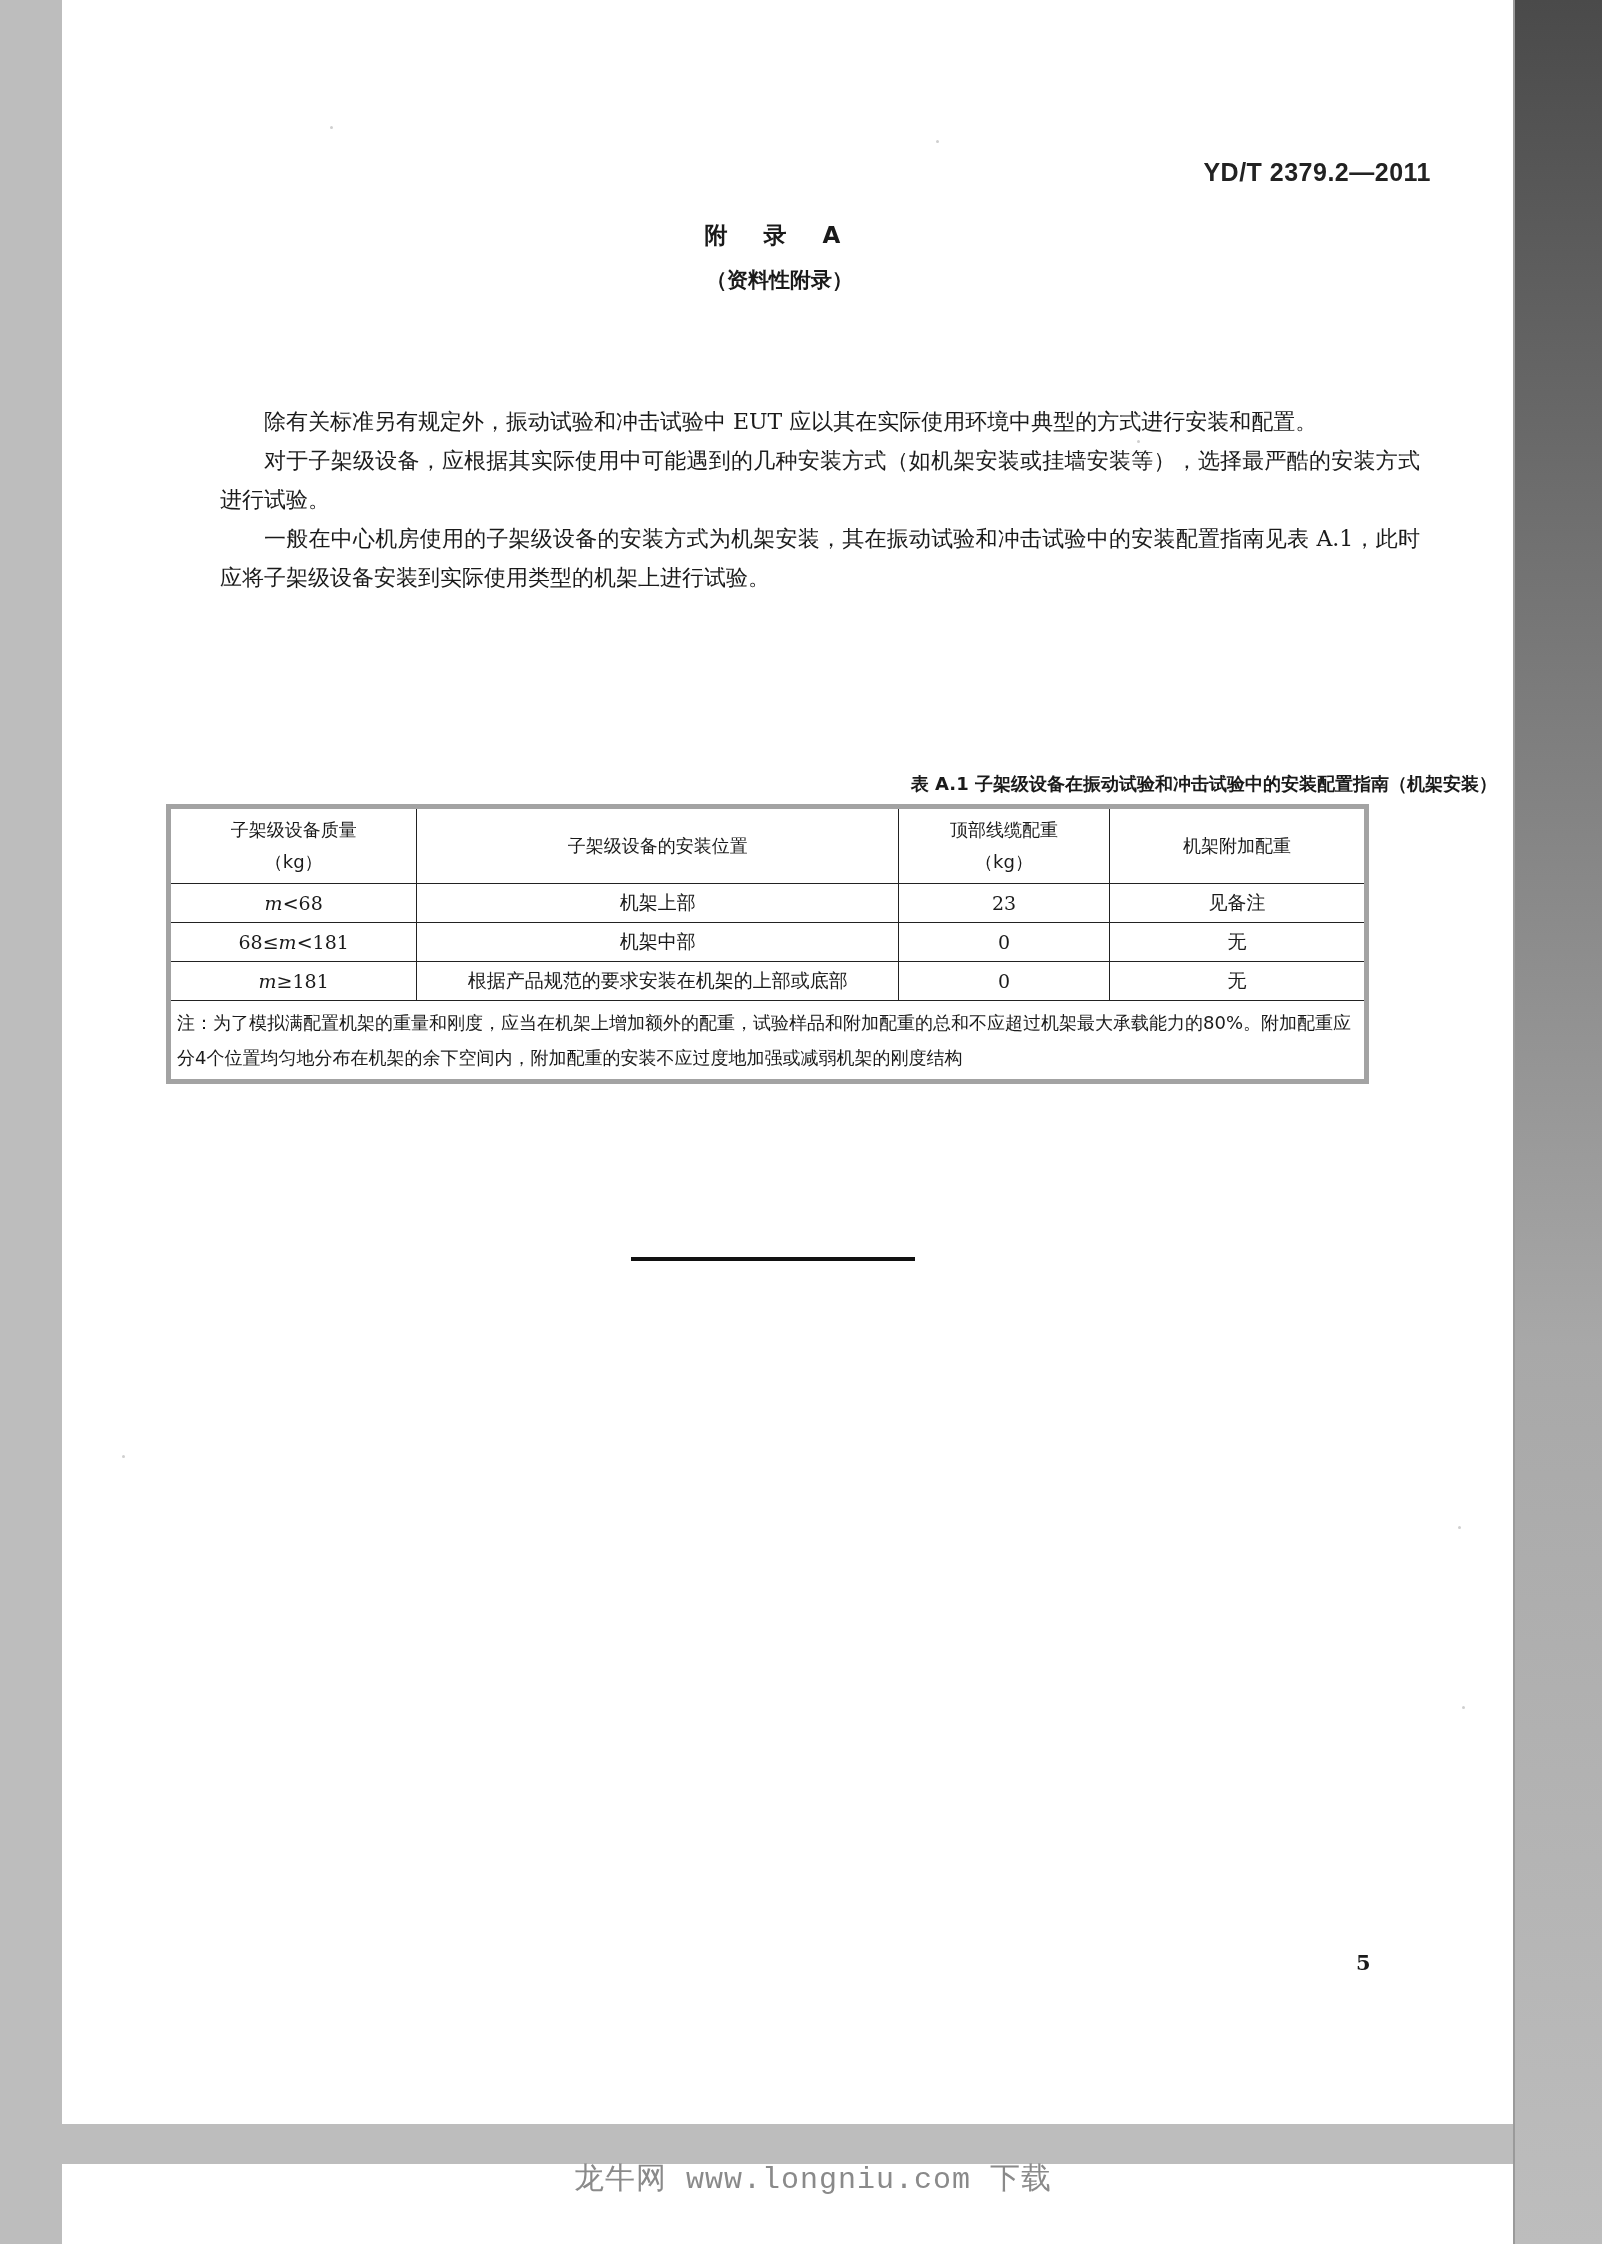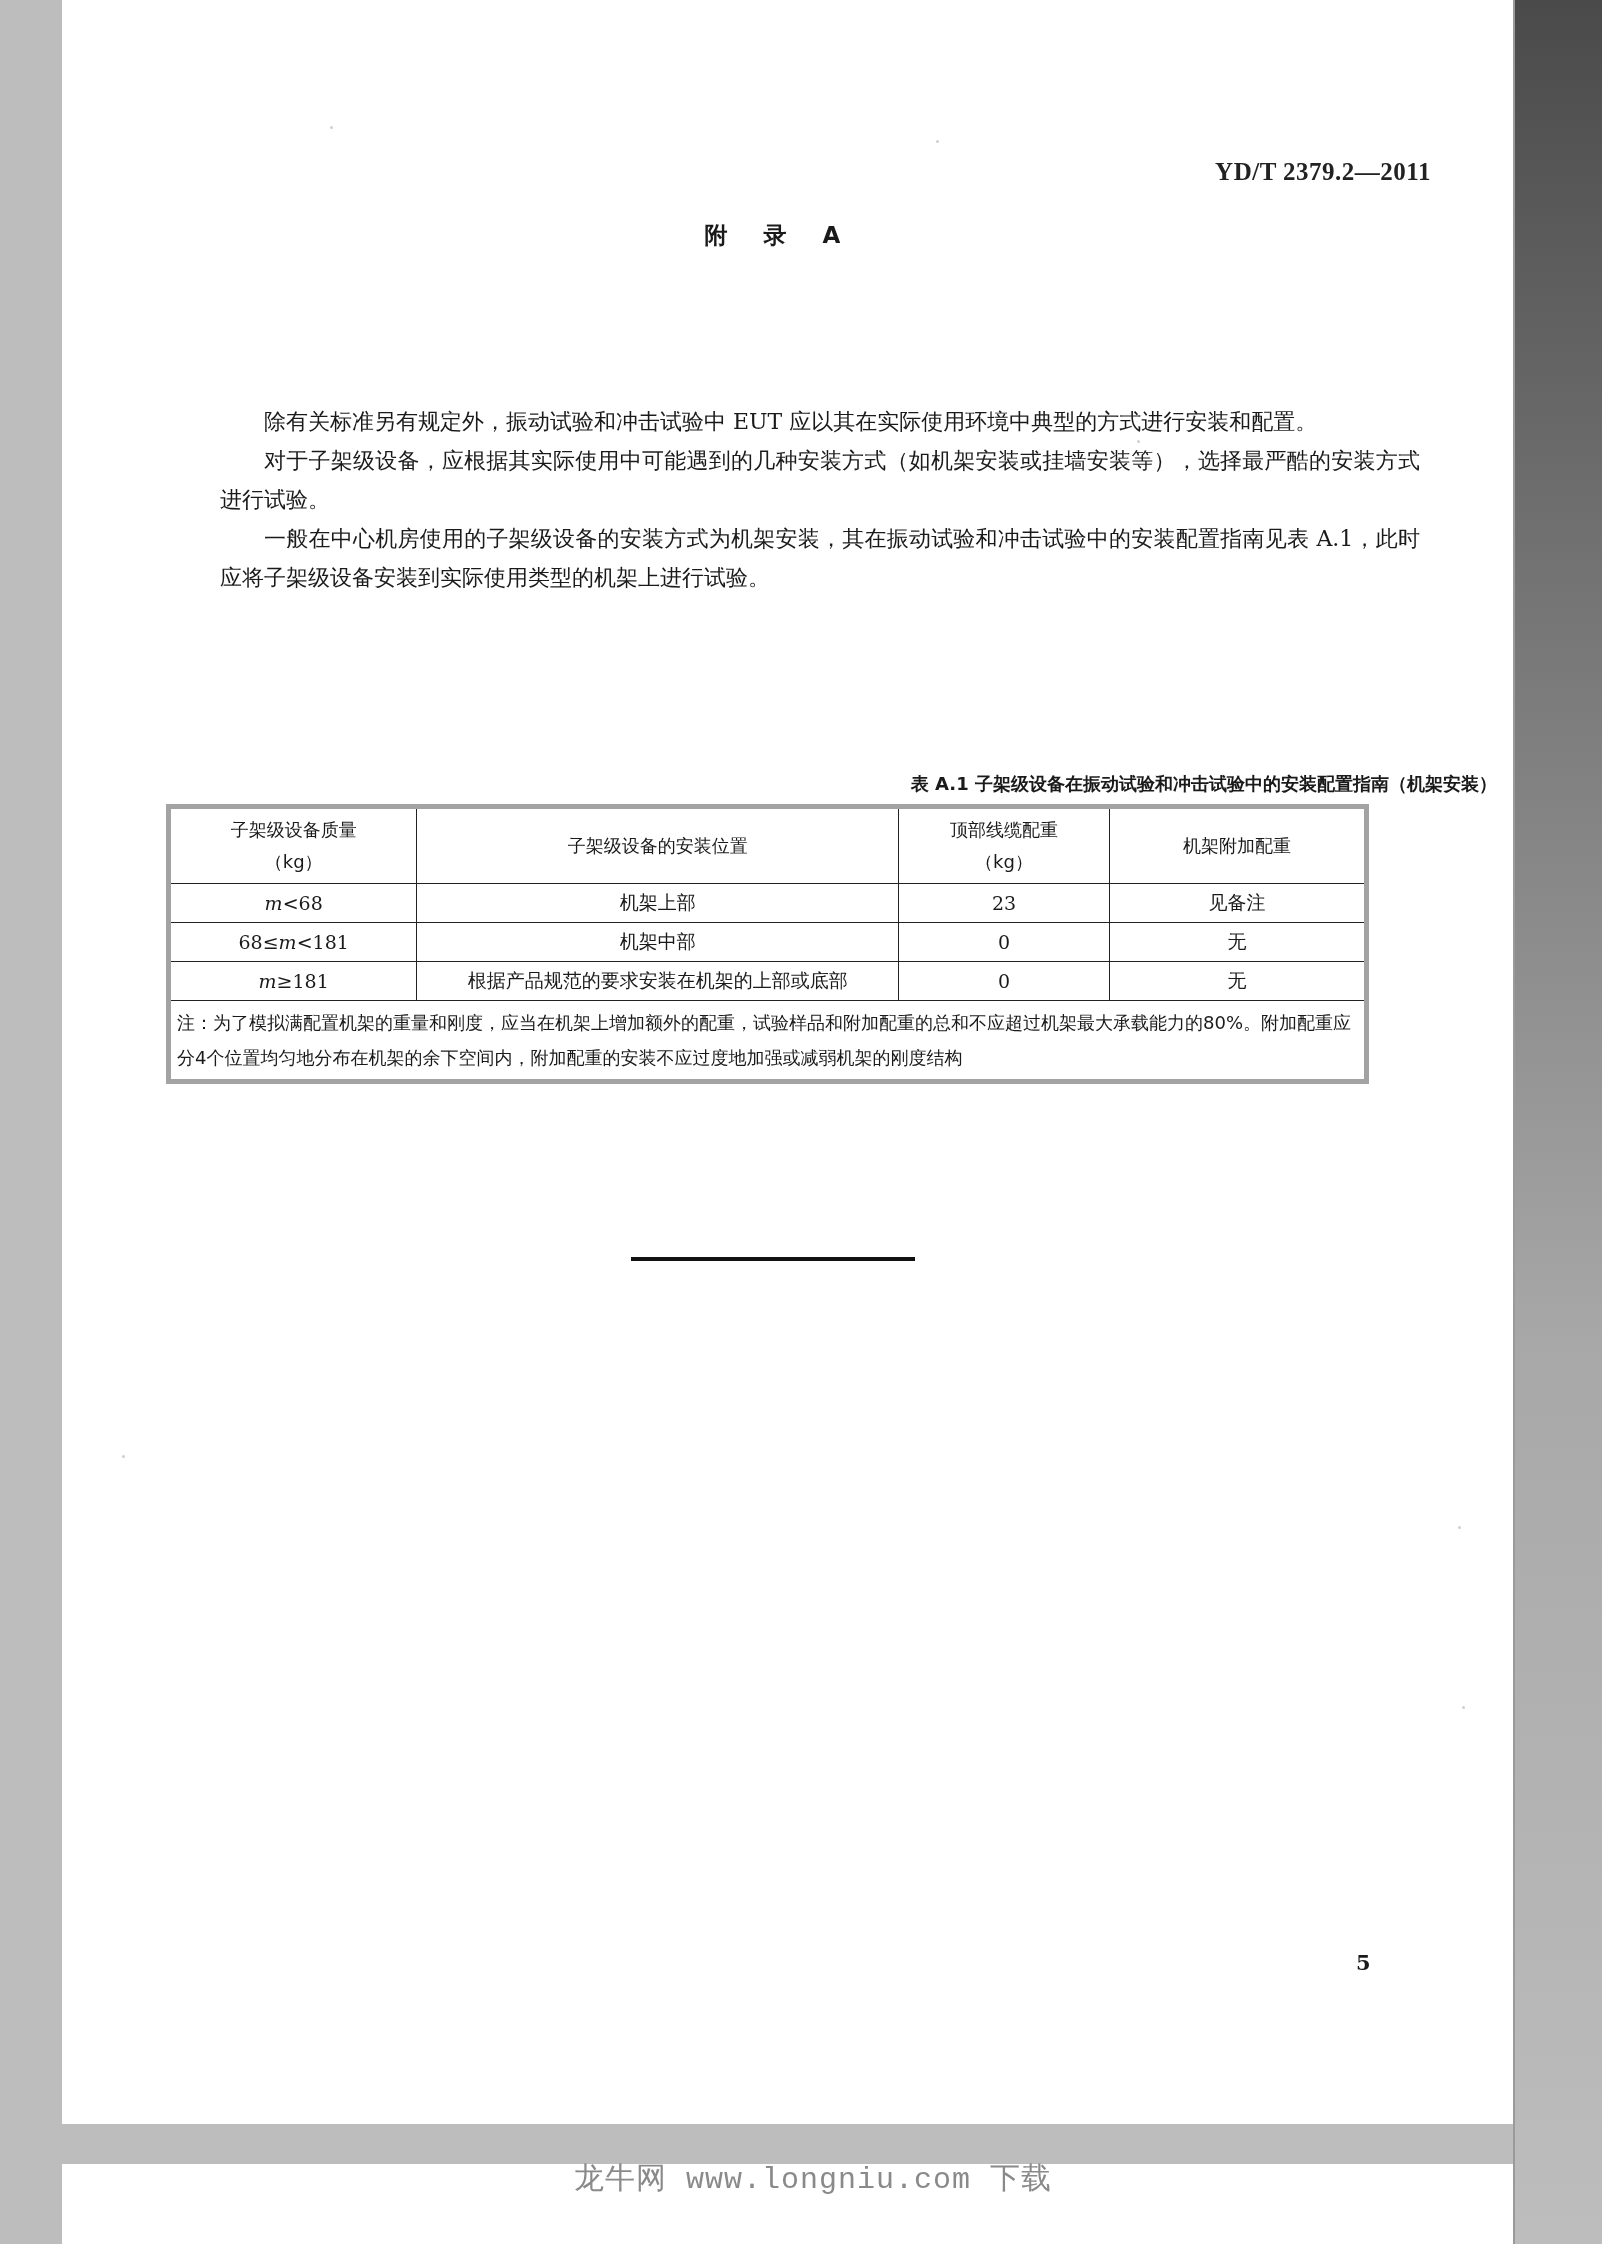--- a/index.html
+++ b/index.html
@@ -38,21 +38,21 @@
       left: 62px;
       top: 2164px;
       width: 1451px;
       height: 80px;
       background: #ffffff;
     }
     .std-code {
       position: absolute;
       top: 158px;
       right: 82px;
-      font-family: Liberation Serif, serif;
+      font-family: Liberation Sans, sans-serif;
       font-size: 25px;
       font-weight: bold;
       color: #222;
       letter-spacing: 0.5px;
     }
     .annex-title {
       position: absolute;
       top: 220px;
       left: 0;
       width: 1435px;
@@ -175,20 +175,21 @@
   </style>
 </head>
 <body>
 
 <div class="right-strip"></div>
 
 <div class="page">
   <div class="std-code">YD/T 2379.2—2011</div>
 
   <div class="annex-title">附 录 A</div>
+  <div class="annex-sub">（资料性附录）</div>
 
   <div class="body-text">
     <p>除有关标准另有规定外，振动试验和冲击试验中 EUT 应以其在实际使用环境中典型的方式进行安装和配置。</p>
     <p>对于子架级设备，应根据其实际使用中可能遇到的几种安装方式（如机架安装或挂墙安装等），选择最严酷的安装方式进行试验。</p>
     <p>一般在中心机房使用的子架级设备的安装方式为机架安装，其在振动试验和冲击试验中的安装配置指南见表 A.1，此时应将子架级设备安装到实际使用类型的机架上进行试验。</p>
   </div>
 
   <div class="table-caption">表 A.1  子架级设备在振动试验和冲击试验中的安装配置指南（机架安装）</div>
 
   <table class="spec">

